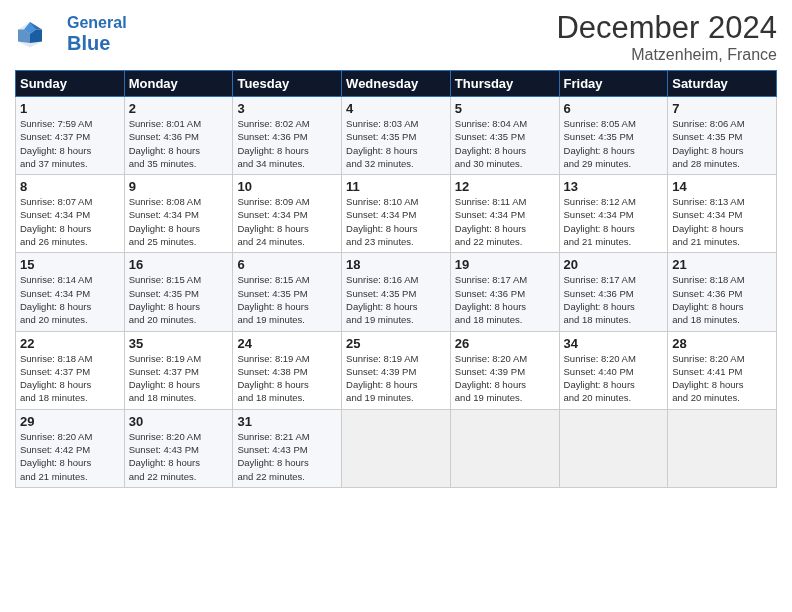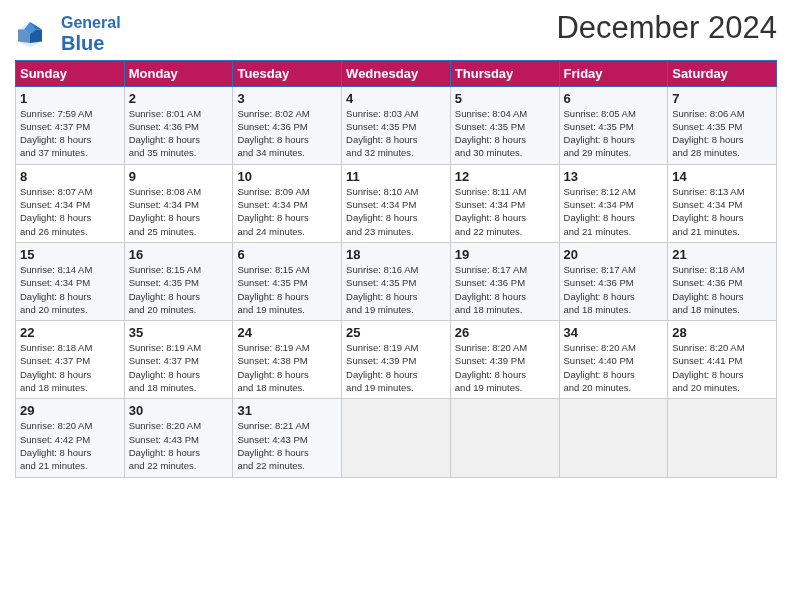--- a/index.html
+++ b/index.html
@@ -16,21 +16,21 @@
     }
     .header-row {
       display: flex;
       align-items: flex-start;
       justify-content: space-between;
       margin-bottom: 6px;
     }
     .logo {
       display: flex;
       align-items: center;
-      gap: 16px;
+      gap: 22px;
       margin-top: 4px;
     }
     .logo-icon {
       width: 30px;
       height: 30px;
     }
     .title-block {
       text-align: right;
     }
     .month-title {
@@ -41,21 +41,21 @@
     .location-title {
       font-size: 16px;
       color: #555;
     }
     table {
       width: 100%;
       border-collapse: collapse;
       table-layout: fixed;
     }
     thead tr th {
-      background-color: #be185d;
+      background-color: #0f172a;
       color: #fff;
       text-align: left;
       padding: 5px 4px;
       font-size: 13px;
       font-weight: bold;
       border: 1px solid #2a6db5;
     }
     tbody tr td {
       vertical-align: top;
       padding: 4px 4px;
@@ -100,20 +100,21 @@
         <polygon points="28,14 36,14 36,30 20,32 20,20" fill="#1a5da0"></polygon>
 
       </svg>
       <div>
         <div style="font-size:16px;font-weight:bold;color:#2a6db5;line-height:1.1;">General</div>
         <div style="font-size:20px;font-weight:bold;color:#2a6db5;line-height:1.1;">Blue</div>
       </div>
     </div>
     <div class="title-block">
       <div class="month-title">December 2024</div>
+      <div class="location-title">Matzenheim, France</div>
     </div>
   </div>
 
   <table>
     <thead>
       <tr id="thead-row">
           <th>Sunday</th>
           <th>Monday</th>
           <th>Tuesday</th>
           <th>Wednesday</th>

